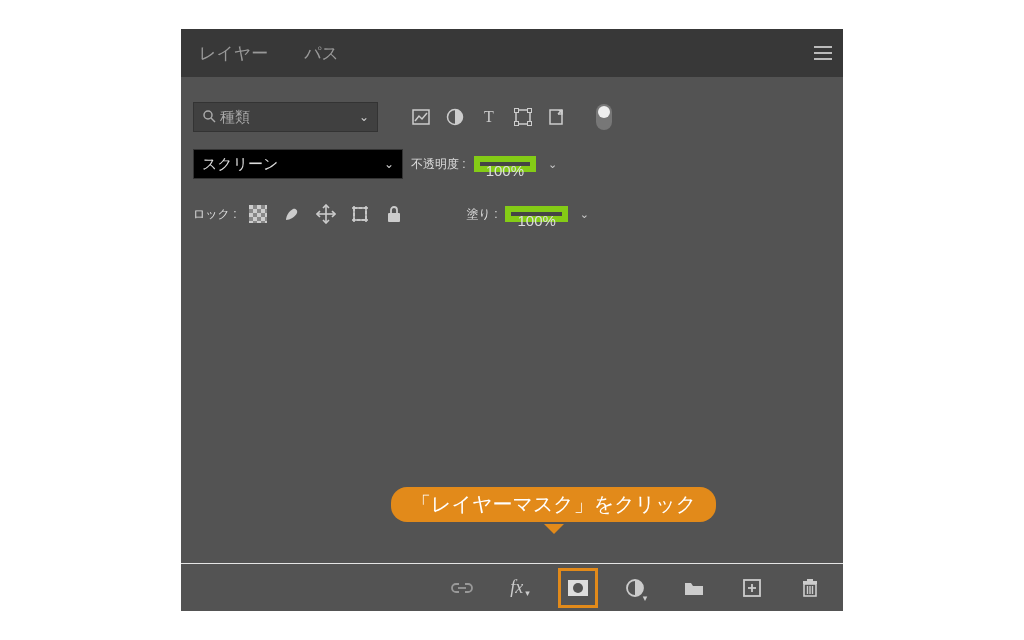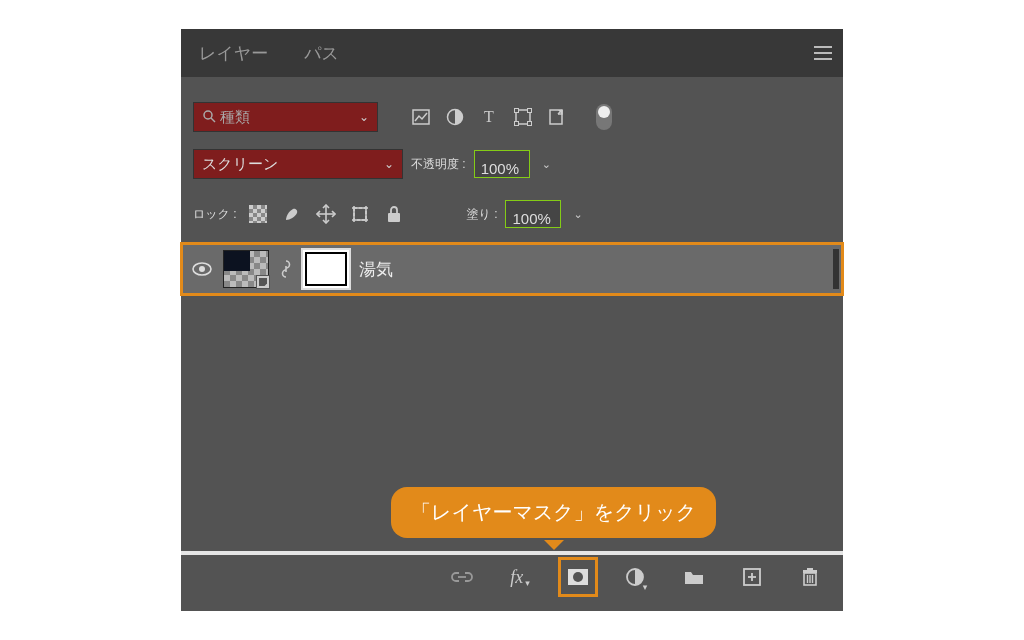--- a/index.html
+++ b/index.html
@@ -36,46 +36,46 @@
   }
   
   .row {
     display: flex; align-items: center;
     padding: 0 12px;
     height: 50px;
     gap: 8px;
   }
   .filter-select {
     width: 185px; height: 30px;
-    background: #7f1d1d; border: 1px solid #333;
+    background: #404040; border: 1px solid #333;
     display: flex; align-items: center; justify-content: space-between;
     padding: 0 8px; color: #ddd;
   }
   .blend-select {
     width: 210px; height: 30px;
-    background: #7f1d1d; border: 1px solid #333;
+    background: #000000; border: 1px solid #333;
     display: flex; align-items: center; justify-content: space-between;
     padding: 0 8px; color: #ddd;
   }
   .chev { font-size: 12px; color: #ccc; }
   .icon-btn {
     width: 26px; height: 26px;
     display: flex; align-items: center; justify-content: center;
     color: #ccc;
   }
   .icon-btn svg { display:block; }
   .toggle-pill {
     width: 16px; height: 26px; border-radius: 8px; background: #777;
     display:flex; justify-content:center; padding-top:2px;
   }
   .toggle-pill::before { content:""; width:12px;height:12px;border-radius:50%;background:#eee; }
   .label { color:#ddd; font-size:12px; }
   .value-box {
-    background:#454545; border:1px solid #84cc16; height:28px;
-    padding:0 6px; display:flex; align-items:flex-end; min-width:56px;
+    background:#454545; border:6px solid #84cc16; height:16px;
+    padding:0 6px; display:flex; align-items:flex-start; min-width:56px;
   }
   .tiny-chev { font-size:11px; color:#ccc; padding:0 4px; }
 
   
   .layers { padding-top: 4px; }
   .layer-item {
     display:flex; align-items:center; height:52px;
     padding: 0 10px; gap:10px;
     position:relative;
   }
@@ -125,34 +125,34 @@
   }
   .layer-name { color:#eee; font-size:17px; }
   .lock-end { margin-left:auto; color:#ddd; padding-right:8px;}
 
   
   .tooltip {
     position:absolute;
     left: 210px; top: 458px;
     background:#e28a1a; color:#fff;
     font-size: 20px;
-    padding: 12px 20px;
+    padding: 4px 20px;
     border-radius: 16px;
   }
   .tooltip::after{
     content:""; position:absolute; left:50%; bottom:-12px;
     margin-left:-10px;
     border:10px solid transparent; border-top-color:#e28a1a;
     border-bottom:none;
   }
 
   
   .bottombar {
-    position:absolute; left:0; right:0; bottom:12px; height:48px;
-    border-top:4px solid #e5e5e5;
+    position:absolute; left:0; right:0; bottom:0; height:48px;
+    border-top:1px solid #e5e5e5;
     display:flex; align-items:center; justify-content:flex-end;
     gap: 28px; padding-right: 18px;
     color:#bbb;
   }
   .bottombar .bicon {
     width:30px;height:30px; display:flex;align-items:center;justify-content:center;
   }
   .mask-highlight {
     outline:3px solid #e28a1a; outline-offset:2px;
   }
@@ -294,42 +294,20 @@
     <div style="flex:0 0 44px"></div>
     <span class="label">塗り :</span>
     <div class="value-box">
       <span>100%</span>
     </div>
     <span class="tiny-chev">⌄</span>
   </div>
 
   <div class="layers">
 
-    <div class="layer-item selected">
-      <div class="eye">
-        <svg width="20" height="14">
-            <ellipse cx="10" cy="7" rx="9" ry="6" fill="none" stroke="#ddd" stroke-width="1.6"></ellipse>
-            <circle cx="10" cy="7" r="3" fill="#ddd"></circle>
-          </svg>
-      </div>
-      <div class="thumb checker">
-        <div class="smart-badge"></div>
-      </div>
-      <div class="link-icn">
-        <svg width="10" height="20">
-            <g fill="none" stroke="#ccc" stroke-width="1.6">
-              <path d="M5 2 a3 3 0 0 1 0 7"></path>
-              <path d="M5 11 a3 3 0 0 0 0 7"></path>
-              <line x1="5" y1="7" x2="5" y2="13"></line>
-            </g>
-          </svg>
-      </div>
-      <div class="mask-thumb"></div>
-      <span class="layer-name">湯気</span>
-    </div>
 
 
   </div>
 
   <div class="tooltip">
     <span>「レイヤーマスク」をクリック</span>
   </div>
 
   <div class="bottombar">
     <div class="bicon">

